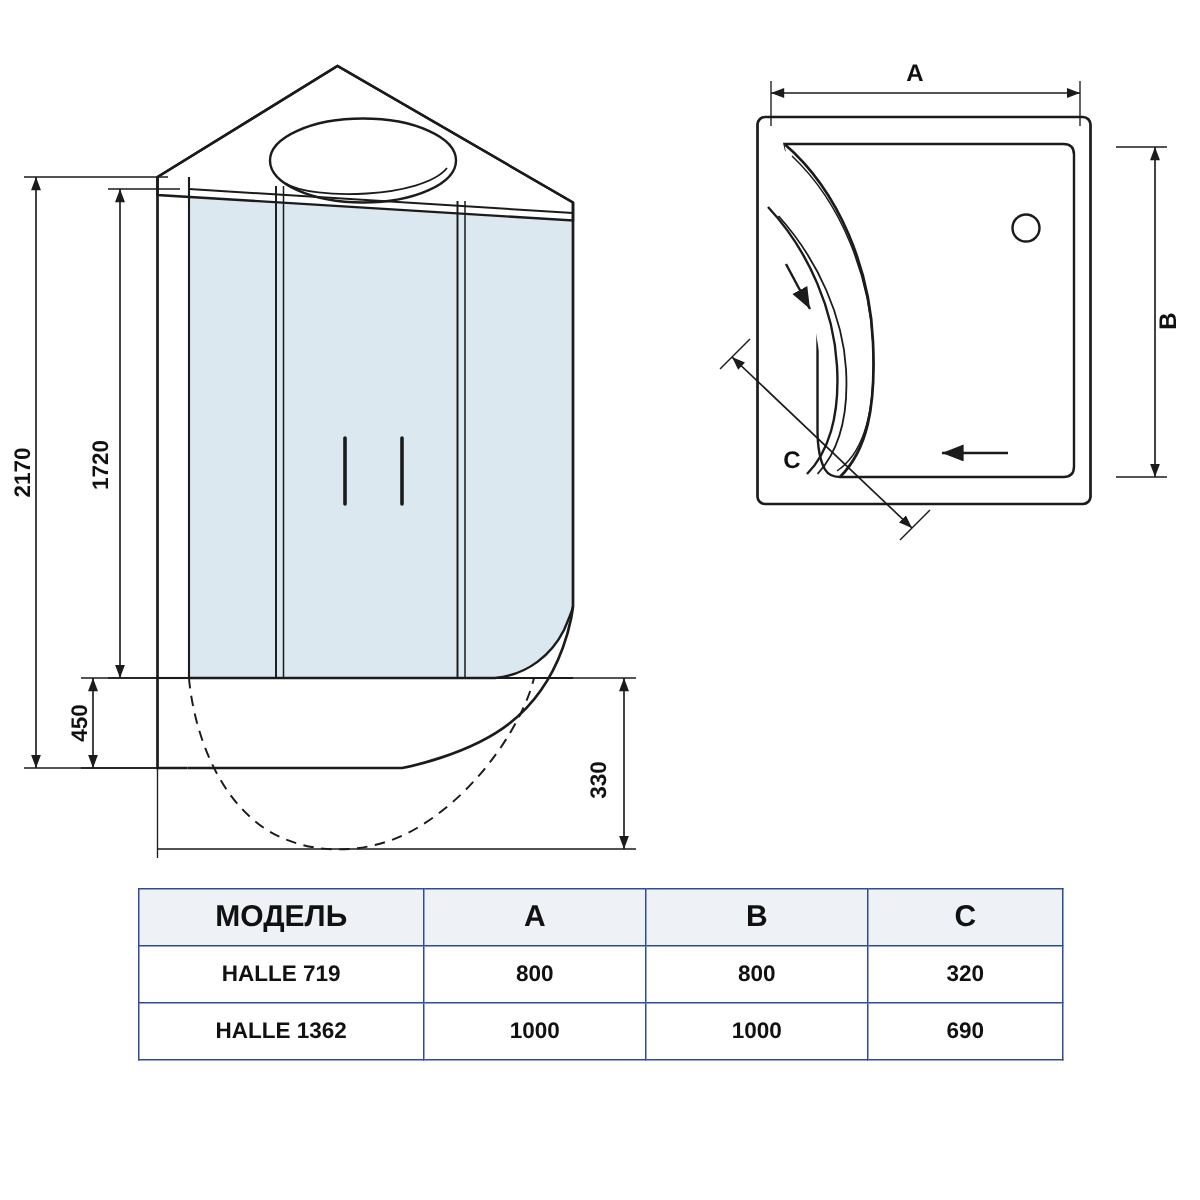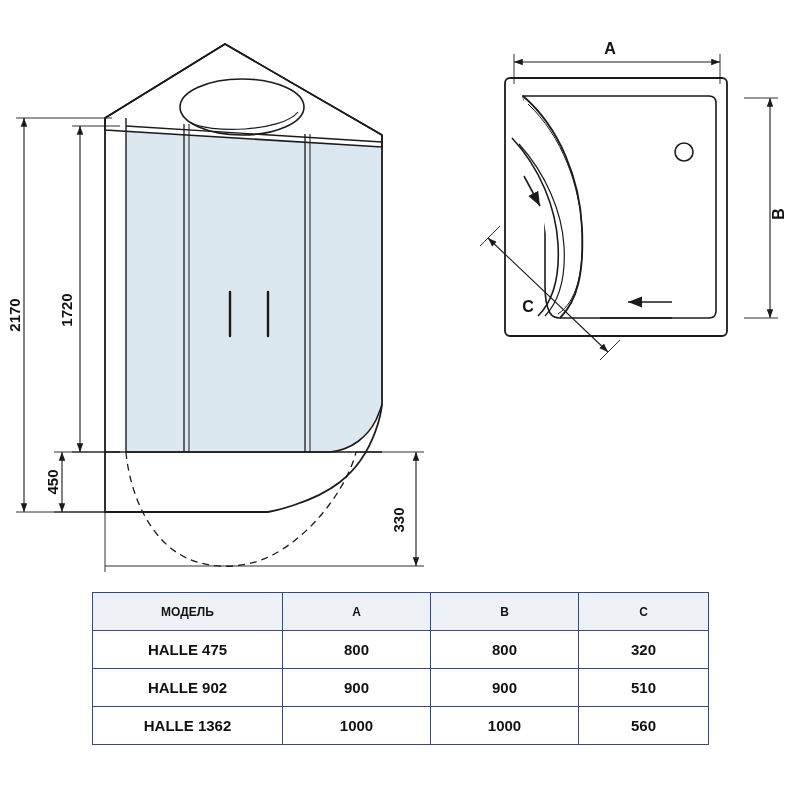--- a/index.html
+++ b/index.html
@@ -33,21 +33,21 @@
     text-align:center;
     vertical-align:middle;
     font-size:15px;
     font-weight:bold;
     font-family:"Liberation Sans", sans-serif;
     color:#111111;
     padding:0;
   }
   .spec-table thead th{
     background:#eef2f7;
-    font-size:12px;
+    font-size:20px;
   }
   .spec-table col.c0{width:190px;}
   .spec-table col.c1{width:148px;}
   .spec-table col.c2{width:148px;}
   .spec-table col.c3{width:130px;}
 </style>
 </head>
 <body>
 
 <div id="stage">
@@ -163,33 +163,27 @@
     <thead>
       <tr>
         <th>МОДЕЛЬ</th>
         <th>A</th>
         <th>B</th>
         <th>C</th>
       </tr>
     </thead>
     <tbody>
       <tr>
-        <td>HALLE 475</td>
+        <td>HALLE 719</td>
         <td>800</td>
         <td>800</td>
         <td>320</td>
       </tr>
       <tr>
-        <td>HALLE 902</td>
-        <td>900</td>
-        <td>900</td>
-        <td>510</td>
-      </tr>
-      <tr>
         <td>HALLE 1362</td>
         <td>1000</td>
         <td>1000</td>
-        <td>560</td>
+        <td>690</td>
       </tr>
     </tbody>
   </table>
 
 </div>
 
 </body></html>

